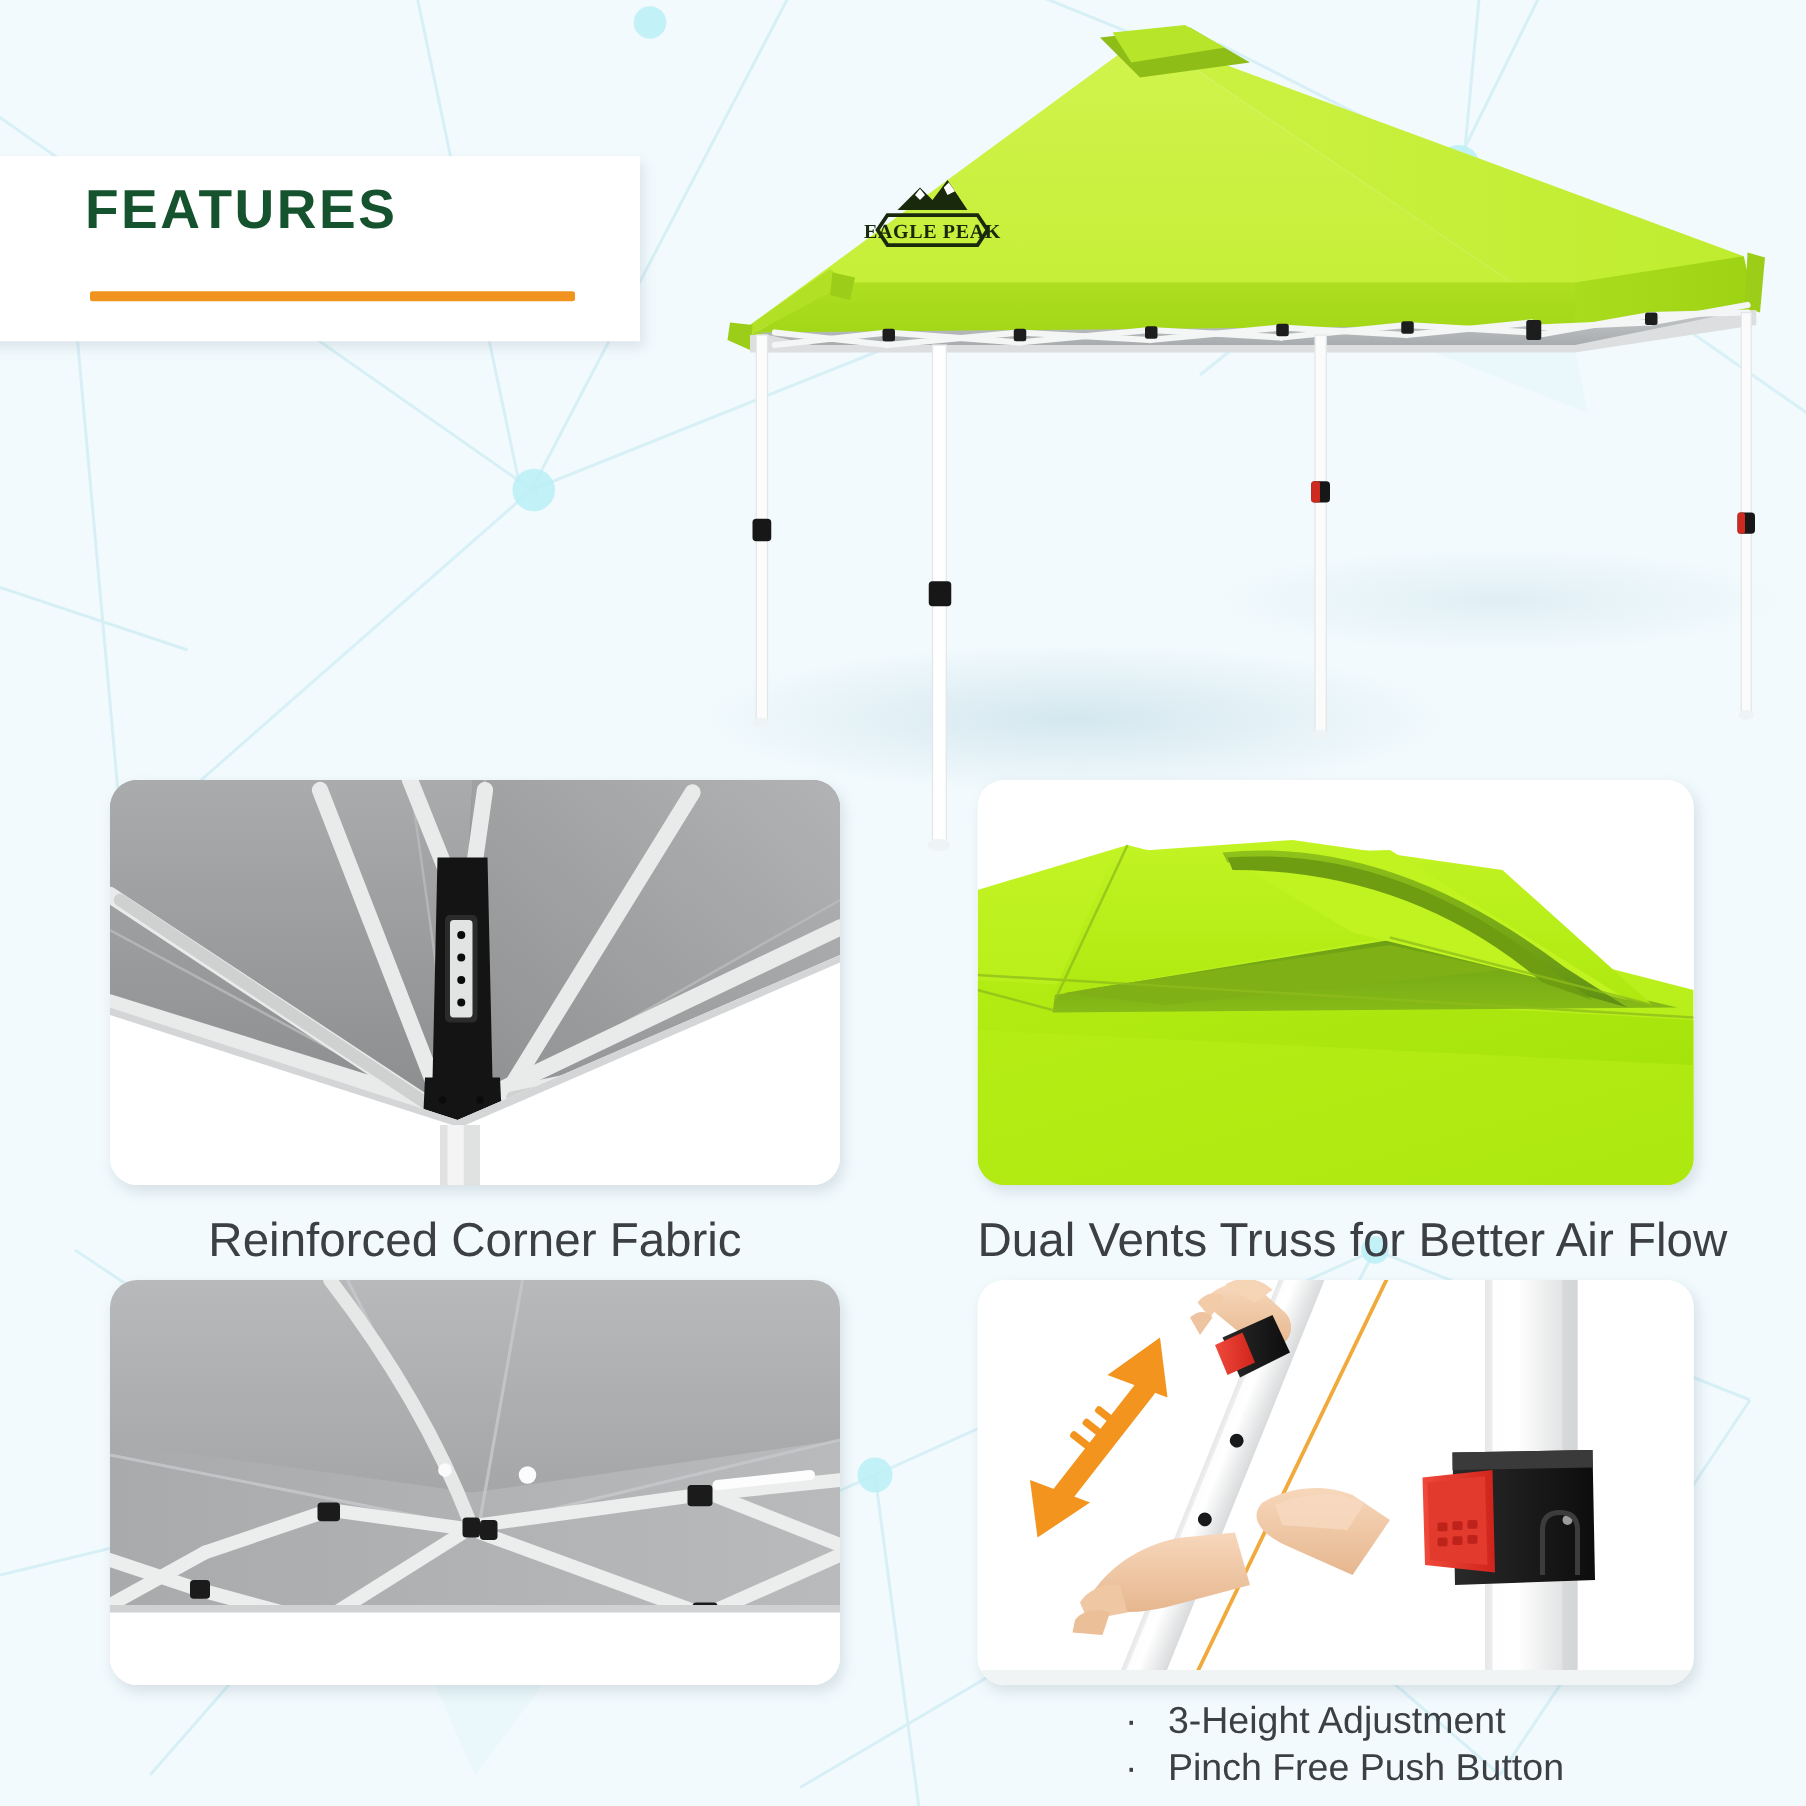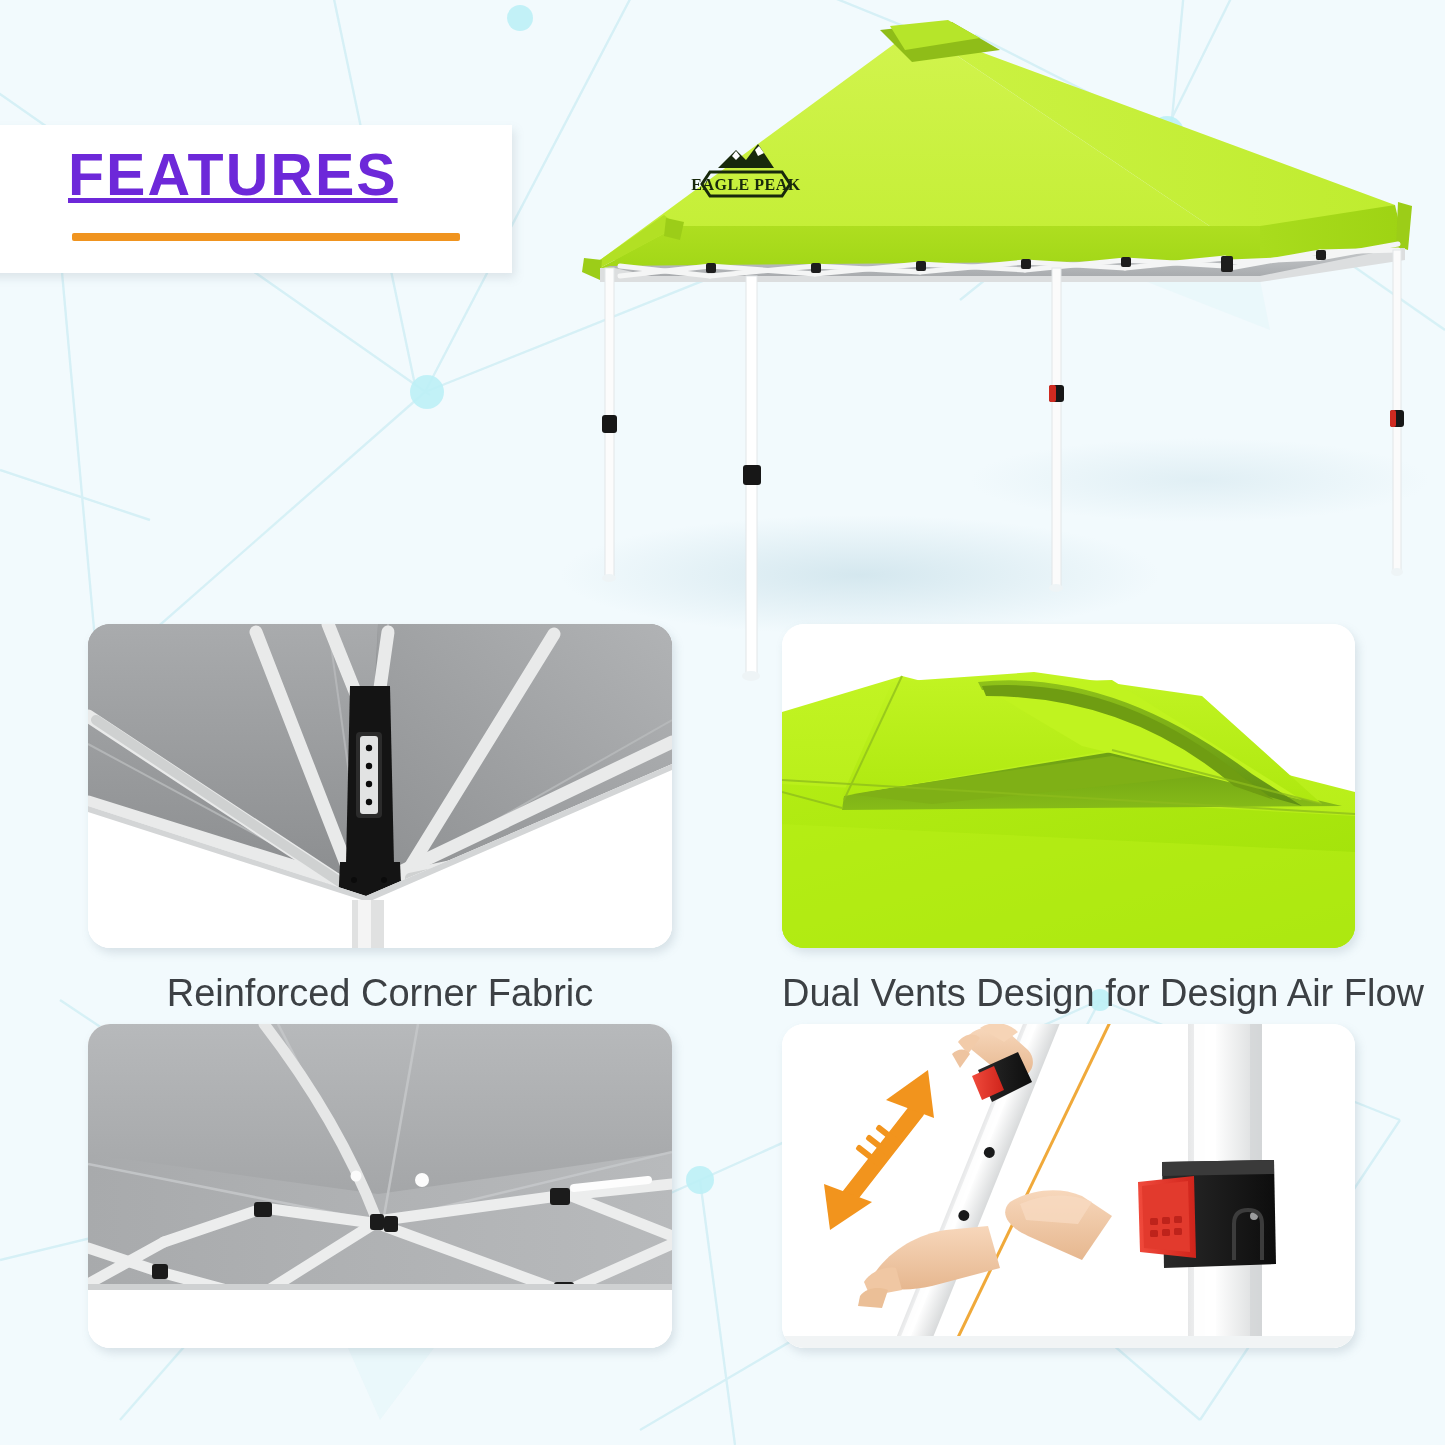--- a/index.html
+++ b/index.html
@@ -10,23 +10,22 @@
   
   .bg-net{position:absolute;inset:0;width:100%;height:100%;}
 
   
   .header-panel{
     position:absolute;left:-30px;top:125px;width:542px;height:148px;
     background:#ffffff;box-shadow:3px 5px 9px rgba(120,140,150,.18);
   }
   .header-title{
     position:absolute;left:68px;top:146px;
-    font-size:59px;font-weight:bold;letter-spacing:2px;color:#6d28d9;
+    font-size:44px;font-weight:bold;letter-spacing:2px;color:#14532d;
     line-height:1;
-    text-decoration:underline;
   }
   .header-rule{
     position:absolute;left:72px;top:233px;width:388px;height:8px;
     background:#f0941f;border-radius:2px;
   }
 
   
   .hero{position:absolute;left:560px;top:10px;width:885px;height:700px;}
 
   
@@ -328,21 +327,21 @@
       <g stroke="#8dbc1c" stroke-width="2" fill="none" opacity="0.75">
         <path d="M120 52 L62 176"></path>
         <path d="M0 156 L573 190"></path>
         <path d="M0 168 L60 184"></path>
         <path d="M330 126 L540 180"></path>
       </g>
 
       <path d="M0 200 L573 228 L573 324 L0 324 Z" fill="#b8ef17" opacity="0.55"></path>
     </svg>
   </div>
-  <div class="caption" id="cap-vents">Dual Vents Design for Design Air Flow</div>
+  <div class="caption" id="cap-vents">Dual Vents Truss for Better Air Flow</div>
 
   <div class="card" id="card-truss">
     <svg viewBox="0 0 584 324" preserveAspectRatio="none">
       <defs>
         <linearGradient id="tg1" x1="0" y1="0" x2="0" y2="1">
           <stop offset="0" stop-color="#b7b9bb"></stop>
             <stop offset="1" stop-color="#9a9c9e"></stop>
         </linearGradient>
         <linearGradient id="tg2" x1="0" y1="0" x2="1" y2="0">
           <stop offset="0" stop-color="#a8aaac"></stop>
@@ -490,14 +489,24 @@
         </g>
 
         <circle cx="472" cy="192" r="4" fill="#9b9c9d"></circle>
         <path d="M452 236 L452 200 Q452 186 466 186 Q480 186 480 200 L480 236" stroke="#3c3c3c" stroke-width="4" fill="none"></path>
       </g>
 
       <rect x="0" y="312" width="573" height="12" fill="#f1f4f5"></rect>
     </svg>
   </div>
 
+  <div class="bullets">
+    <div class="row">
+      <span class="dot">·</span>
+      <span>3-Height Adjustment</span>
+    </div>
+    <div class="row">
+      <span class="dot">·</span>
+      <span>Pinch Free Push Button</span>
+    </div>
+  </div>
 
 </div>
 
 </body></html>

